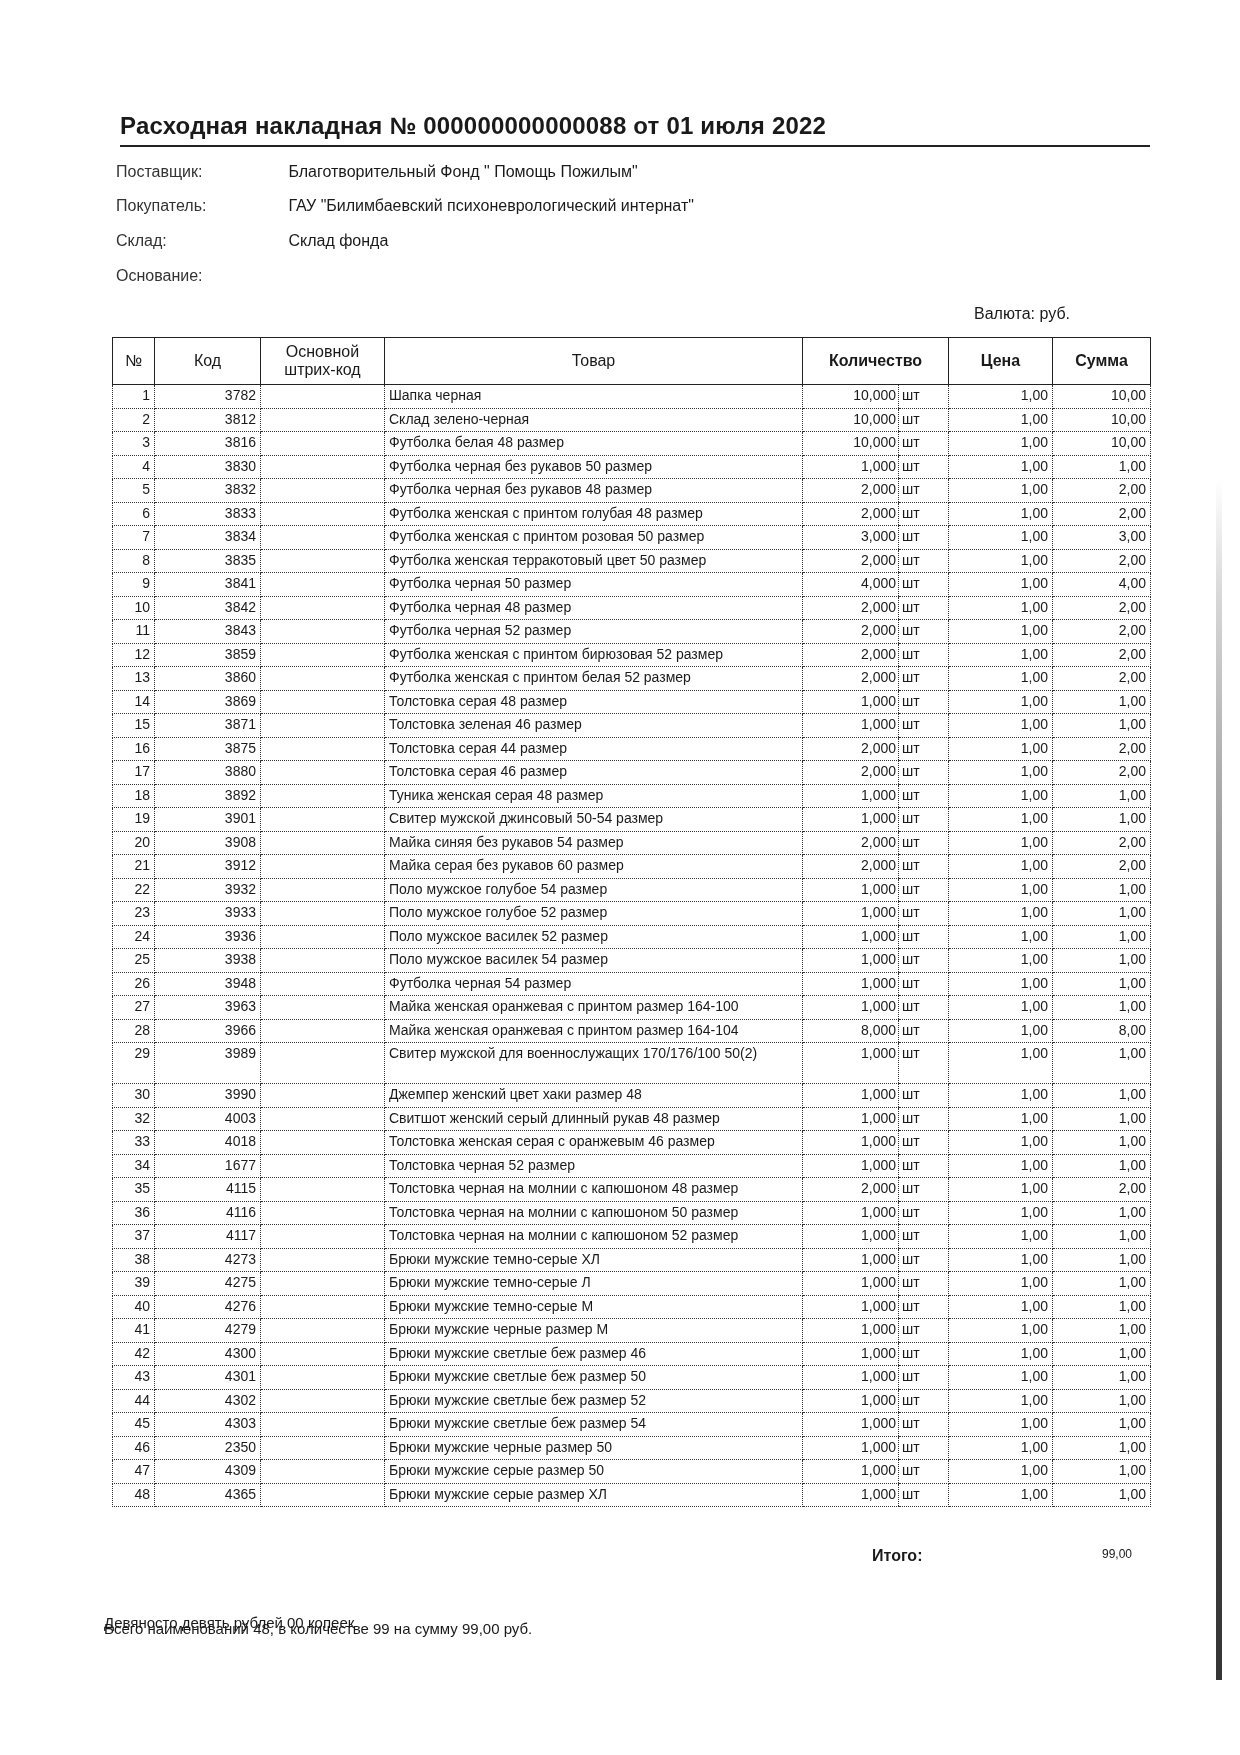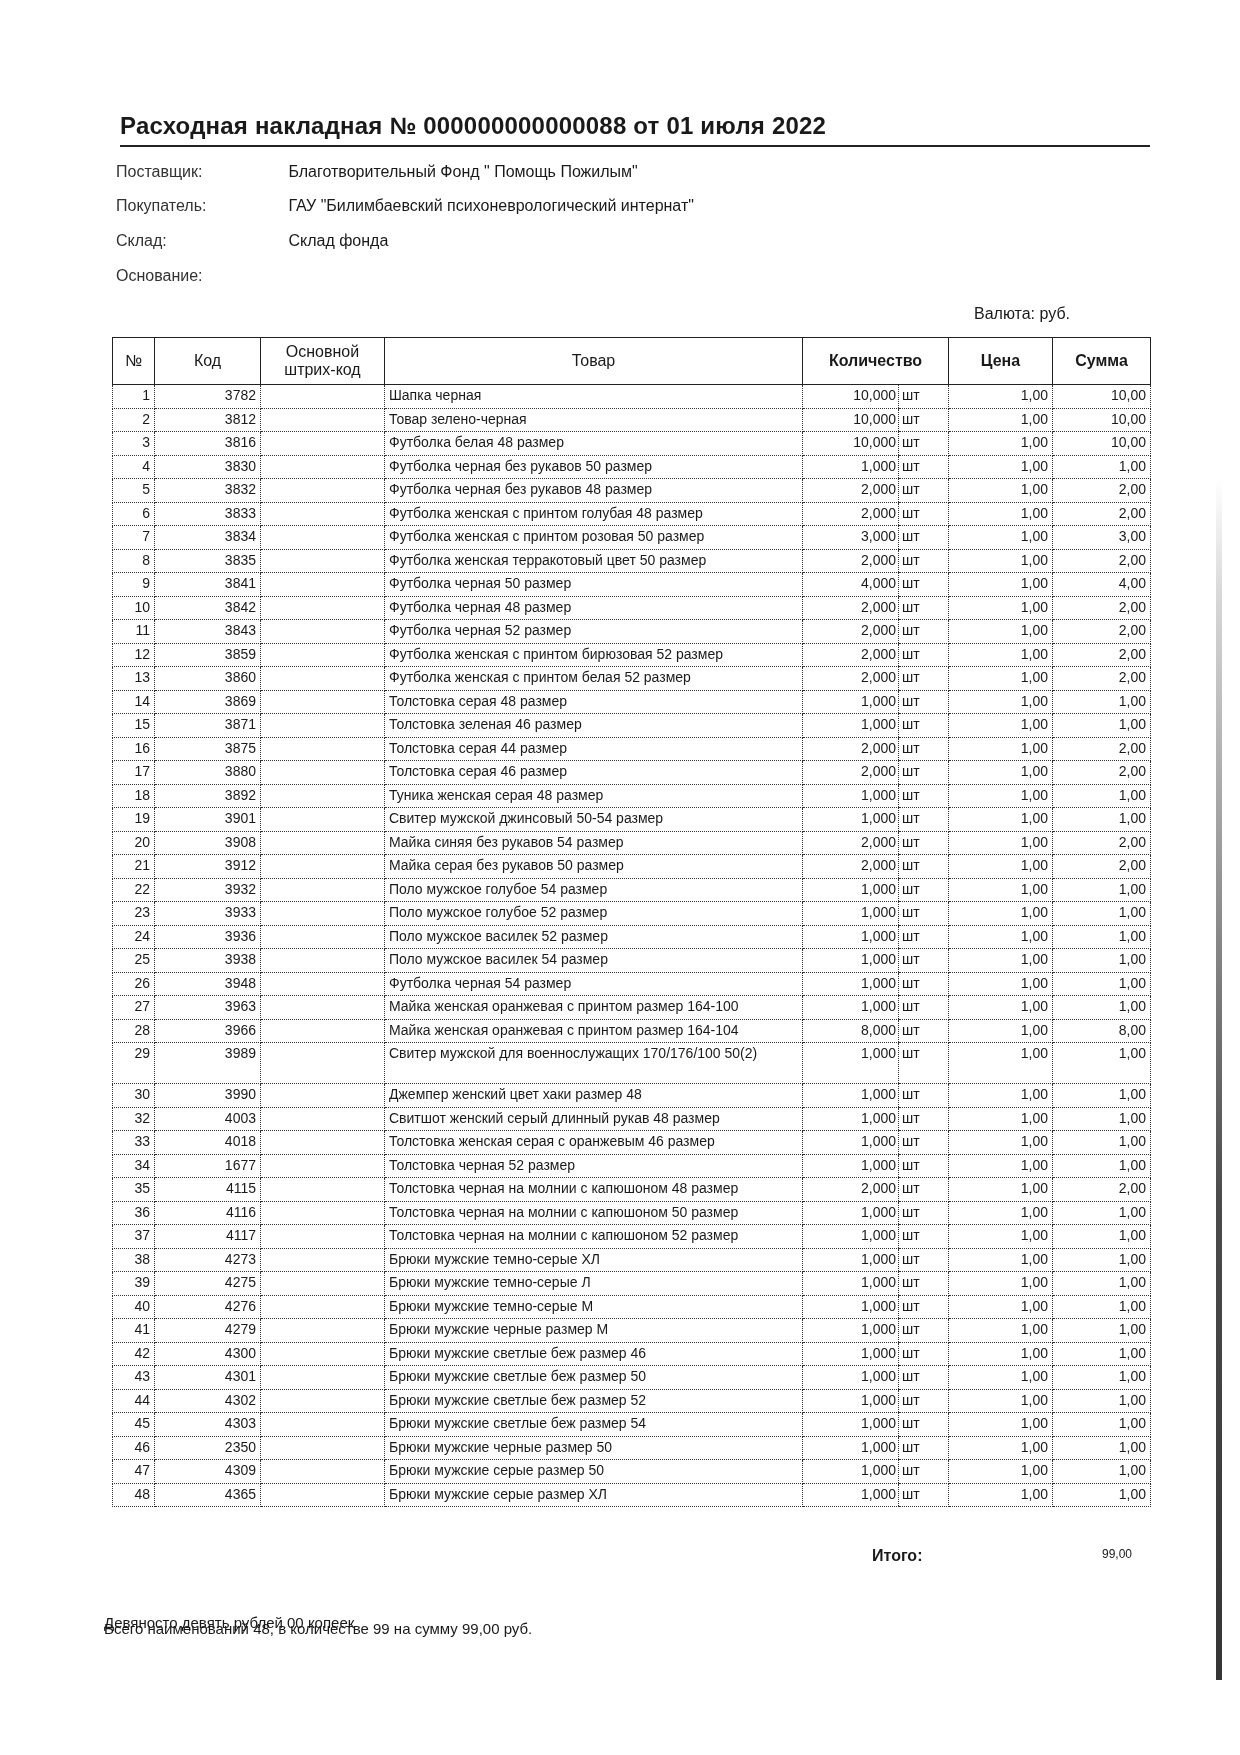--- a/index.html
+++ b/index.html
@@ -104,21 +104,21 @@
           <td class="name">Шапка черная</td>
           <td class="num qty">10,000</td>
           <td class="unit">шт</td>
           <td class="num">1,00</td>
           <td class="num">10,00</td>
         </tr>
         <tr>
           <td class="num">2</td>
           <td class="num">3812</td>
           <td></td>
-          <td class="name">Товар зелено-черная</td>
+          <td class="name">Склад зелено-черная</td>
           <td class="num qty">10,000</td>
           <td class="unit">шт</td>
           <td class="num">1,00</td>
           <td class="num">10,00</td>
         </tr>
         <tr>
           <td class="num">3</td>
           <td class="num">3816</td>
           <td></td>
           <td class="name">Футболка белая 48 размер</td>
@@ -294,21 +294,21 @@
           <td class="name">Майка синяя без рукавов 54 размер</td>
           <td class="num qty">2,000</td>
           <td class="unit">шт</td>
           <td class="num">1,00</td>
           <td class="num">2,00</td>
         </tr>
         <tr>
           <td class="num">21</td>
           <td class="num">3912</td>
           <td></td>
-          <td class="name">Майка серая без рукавов 50 размер</td>
+          <td class="name">Майка серая без рукавов 60 размер</td>
           <td class="num qty">2,000</td>
           <td class="unit">шт</td>
           <td class="num">1,00</td>
           <td class="num">2,00</td>
         </tr>
         <tr>
           <td class="num">22</td>
           <td class="num">3932</td>
           <td></td>
           <td class="name">Поло мужское голубое 54 размер</td>

